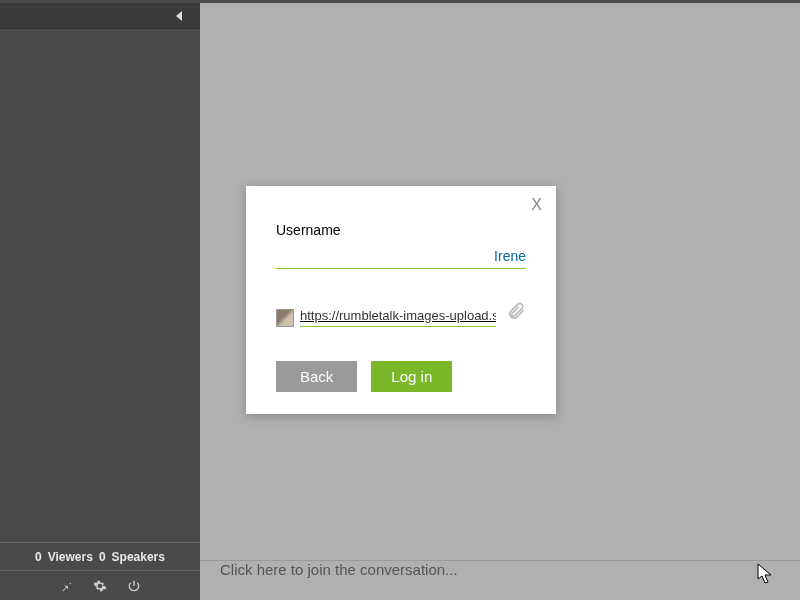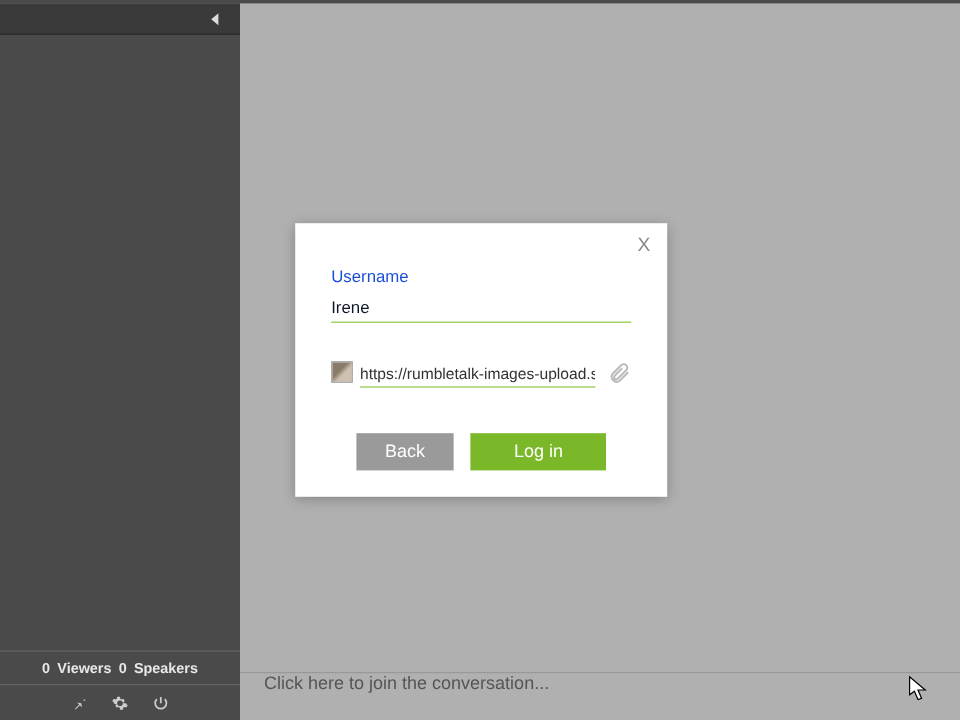--- a/index.html
+++ b/index.html
@@ -75,38 +75,40 @@
   box-shadow: 0 2px 10px rgba(0,0,0,0.25);
   padding: 18px 30px 24px 30px;
 }
 .modal-close {
   position: absolute; top: 10px; right: 14px;
   color: #888; font-size: 16px;
   cursor: pointer;
   font-family: Arial;
 }
 .field-label {
-  color: #1d4ed8; font-size: 14px;
+  color: #000000; font-size: 14px;
   margin-top: 18px;
 }
 .field-input {
   width: 250px;
   border: none;
   border-bottom: 1px solid #8cc63f;
   font-size: 14px;
   padding: 4px 0;
   margin-top: 6px;
-  color: #0f172a;
+  color: #0369a1;
   outline: none;
+  text-align: right;
 }
 .avatar-row {
-  display: flex; align-items: flex-start;
+  display: flex; align-items: flex-end;
   margin-top: 32px;
   gap: 6px;
   position: relative;
+  text-decoration: underline;
 }
 .avatar-thumb {
   width: 18px; height: 18px;
   background: linear-gradient(135deg, #8a7a6a 40%, #d0c0b0 60%);
   border: 1px solid #999;
 }
 .avatar-input {
   width: 196px;
   border: none;
   border-bottom: 1px solid #8cc63f;
@@ -115,33 +117,33 @@
   color: #333;
   outline: none;
 }
 .attach-icon {
   color: #bbb;
   font-size: 22px;
   transform: rotate(0deg);
   margin-left: 4px;
 }
 .btn-row {
-  display: flex; justify-content: center; gap: 14px;
+  display: flex; justify-content: flex-start; gap: 14px;
   margin-top: 34px;
 }
 .btn {
   border: none;
   padding: 7px 24px;
   font-size: 15px;
   color: #fff;
   cursor: pointer;
   font-family: inherit;
 }
 .btn-back { background: #9a9a9a; }
-.btn-login { background: #7ab829; padding: 7px 36px; }
+.btn-login { background: #7ab829; padding: 7px 20px; }
 .cursor {
   position: absolute;
   left: 757px; top: 563px;
   pointer-events: none;
 }
 </style>
 </head>
 <body>
 
 <div class="topbar"></div>

